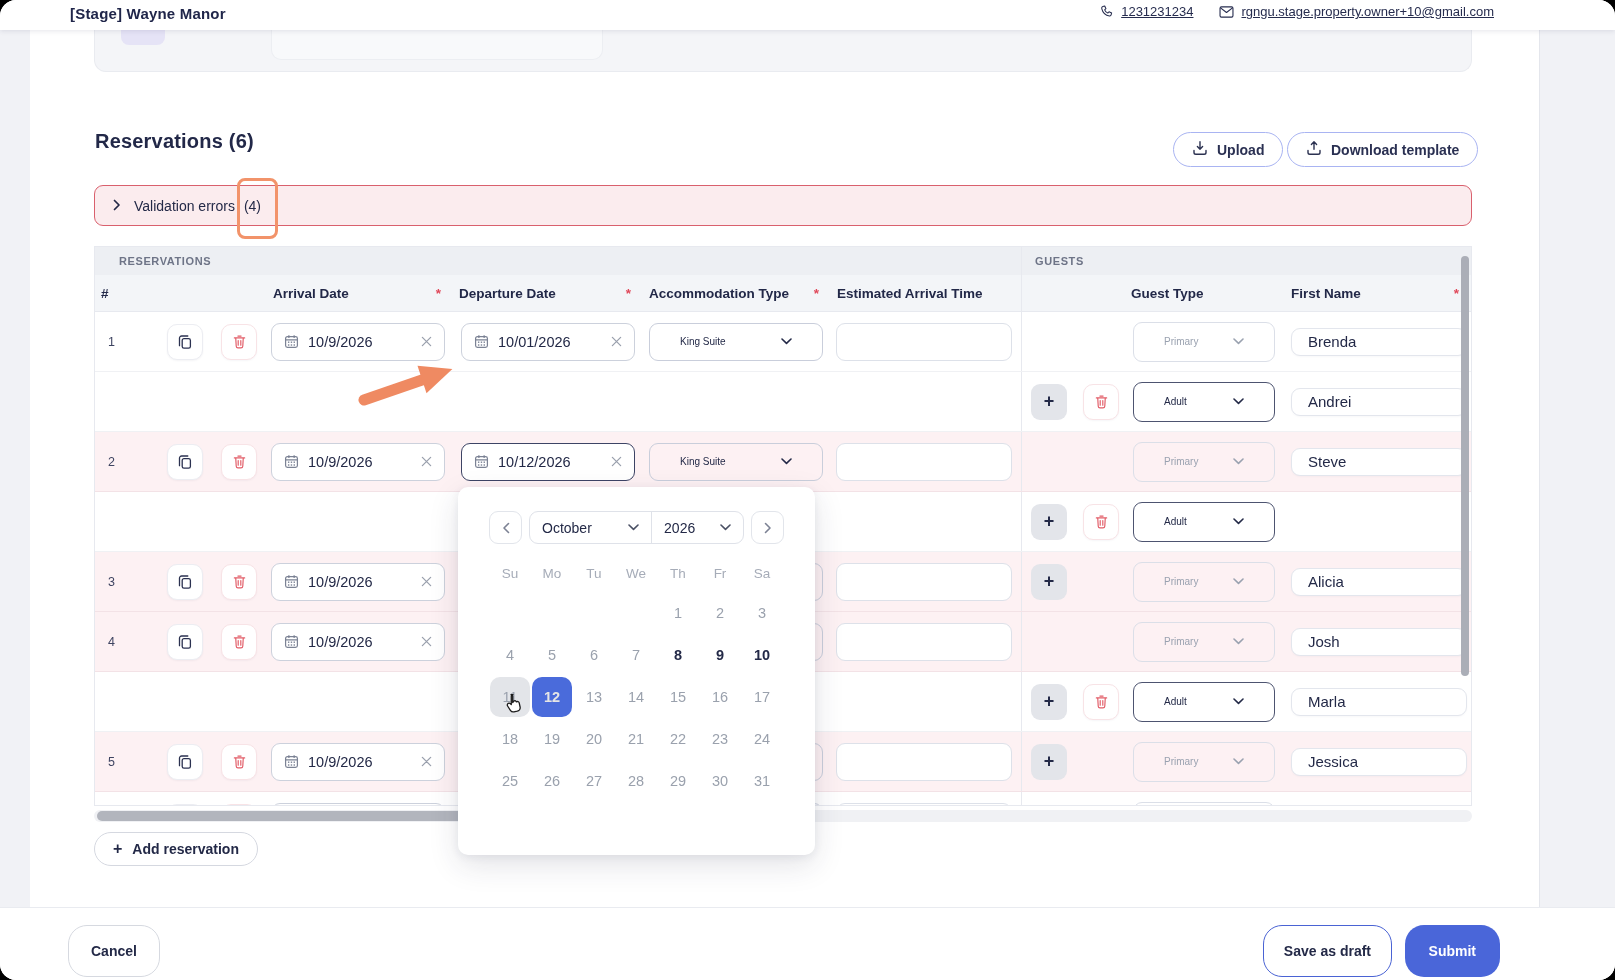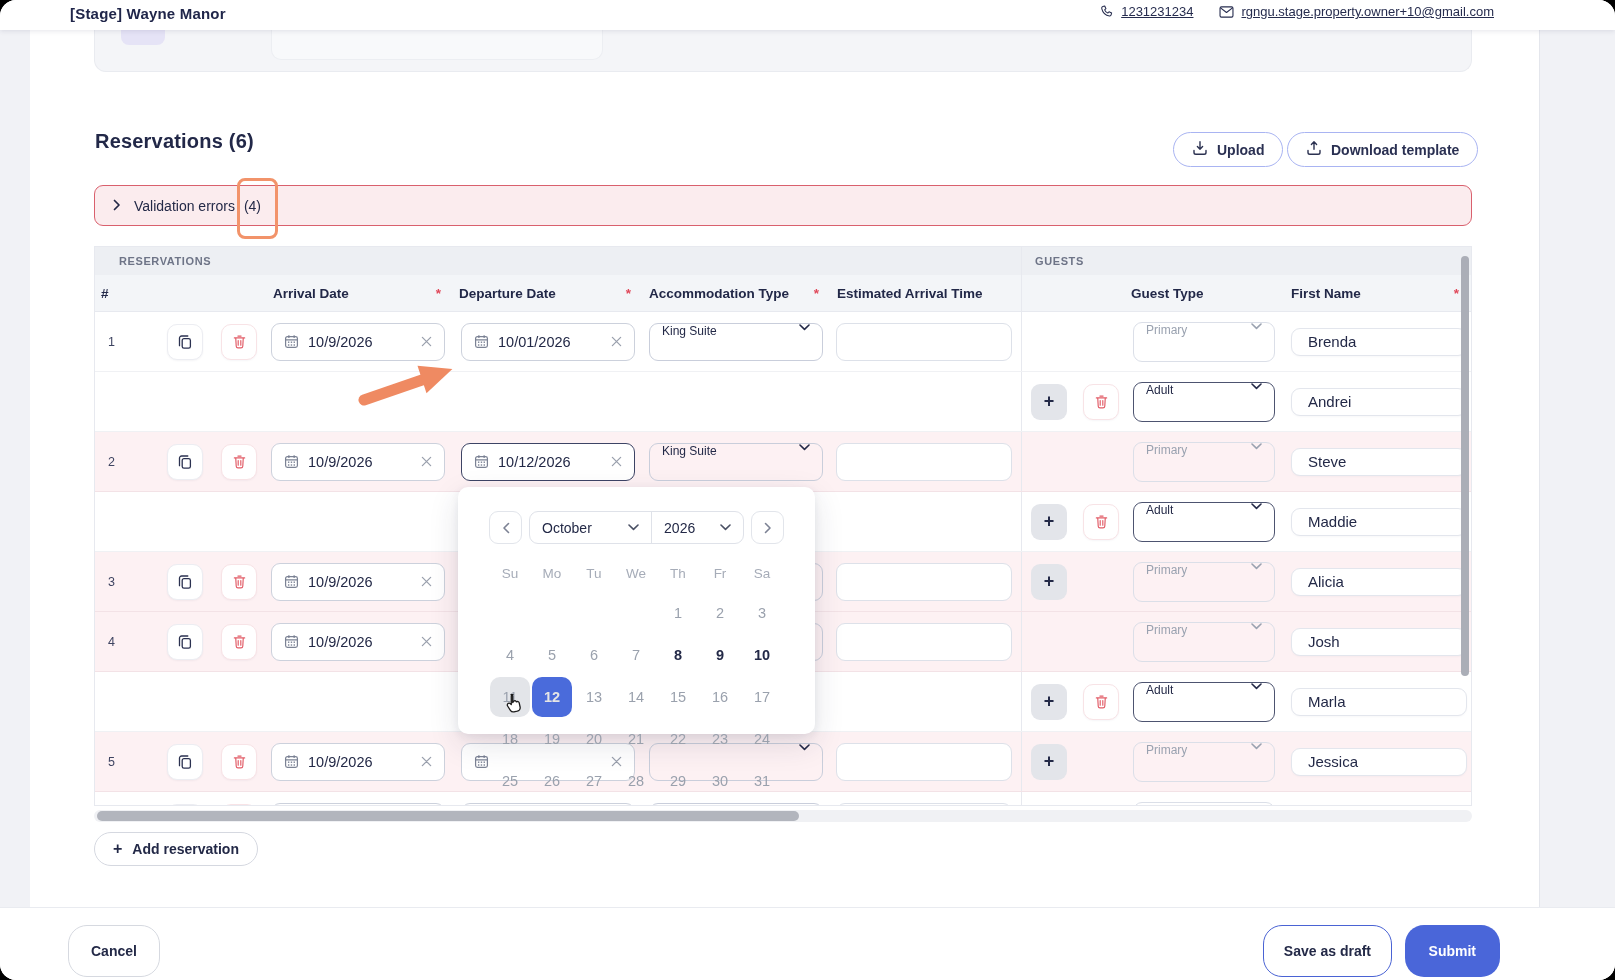--- a/index.html
+++ b/index.html
@@ -72,42 +72,42 @@
   .trashbtn { border:1px solid #f8e3e6; box-shadow:0 1px 2px rgba(30,35,70,.04); }
   .plusbtn { width:36px; height:36px; border-radius:9px; background:#e3e5ea; border:none; font-size:18px;
              font-weight:700; color:#232947; display:flex; align-items:center; justify-content:center; cursor:pointer; }
 
   .dinput { width:174px; height:38px; box-sizing:border-box; border:1px solid #ccd1dc; border-radius:9px;
             background:#fff; display:flex; align-items:center; gap:9px; padding:0 12px; cursor:pointer; }
   .dinput.focused { border:1.5px solid #3d4465; }
   .dinput .dtext { font-size:14.5px; color:#232947; flex:1; white-space:nowrap; }
   .dinput .clr { display:flex; }
 
-  .selbox { height:38px; box-sizing:border-box; border-radius:9px; display:flex; 
-            justify-content:space-between; padding:0 12px; font-size:12px; color:#232947; background:transparent;
+  .selbox { height:38px; box-sizing:border-box; border-radius:9px; display:flex; align-items:center;
+            justify-content:space-between; padding:0 30px; font-size:10px; color:#232947; background:transparent;
             border:1px solid #c9cedb; cursor:pointer; }
   .sel-acc { width:174px; background:#fff; }
   .err .sel-acc { background:transparent; }
   .sel-guest { width:142px; height:40px; }
   .sel-muted { color:#9aa2b0; border:1px solid #dbdfe8; }
   .sel-strong { border:1.5px solid #4d5470; background:#fff; }
 
   .eta-input { width:176px; height:38px; border:1px solid #dde1e9; border-radius:9px; background:#fff;
                box-sizing:border-box; cursor:text; }
   .name-input { width:176px; height:28px; border:1px solid #e3e6ed; border-radius:9px; background:#fff;
                 box-sizing:border-box; display:flex; align-items:center; padding:0 16px; font-size:15px;
                 color:#232947; box-shadow:0 1px 2px rgba(30,35,70,.03); cursor:text; }
 
   
   .htrack { position:absolute; left:94px; top:810px; width:1378px; height:12px; border-radius:6px; background:#f0f1f4; z-index:4; }
   .hthumb { position:absolute; left:97px; top:811px; width:702px; height:10px; border-radius:5px; background:#b2b5bd; z-index:4; cursor:pointer; }
   .vthumb { position:absolute; left:1461px; top:256px; width:8px; height:420px; border-radius:4px; background:#abaeb7; z-index:7; cursor:pointer; }
 
   
-  .calendar { position:absolute; left:458px; top:487px; width:357px; height:247px; background:#fff; border-radius:10px;
+  .calendar { position:absolute; left:458px; top:487px; width:357px; height:368px; background:#fff; border-radius:10px;
               box-shadow:0 10px 30px rgba(35,41,72,.13), 0 2px 8px rgba(35,41,72,.07); z-index:50;
               box-sizing:border-box; padding:24px 31px 12px; }
   .cal-head { display:flex; align-items:center; }
   .cal-nav { width:33px; height:33px; border:1px solid #e2e5eb; border-radius:9px; background:#fff; display:flex;
              align-items:center; justify-content:center; cursor:pointer; box-sizing:border-box; flex:0 0 33px; }
   .cal-group { flex:1; height:33px; display:flex; border:1px solid #dfe2e9; border-radius:9px; margin:0 7px;
                box-sizing:border-box; overflow:hidden; }
   .cal-seg { display:flex; align-items:center; justify-content:space-between; padding:0 12px; font-size:14px;
              color:#232947; cursor:pointer; }
   .cal-seg.month { flex:1.45; border-right:1px solid #dfe2e9; }
@@ -514,25 +514,20 @@
         <div class="cell" style="padding-left: 8px;">
           <div class="selbox sel-guest sel-strong">
             <span>Adult</span>
             <span class="chev-d">
               <svg width="11" height="7" viewBox="0 0 11 7" fill="none">
                 <path d="M1 1l4.5 4.3L10 1" stroke="currentColor" stroke-width="1.6" stroke-linecap="round" stroke-linejoin="round"></path>
               </svg>
             </span>
           </div>
         </div>
-        <div class="cell" style="padding-left: 6px;">
-          <div class="name-input">
-            <span>Maddie</span>
-          </div>
-        </div>
         <i class="vline"></i>
       </div>
       <div class="trow brow err">
         <div class="cell">
           <span class="rownum">3</span>
         </div>
         <div class="cell ccenter">
           <button class="iconbtn copybtn">
             <span class="icn" style="display: flex;">
               <svg width="16" height="16" viewBox="0 0 16 16" fill="none">

